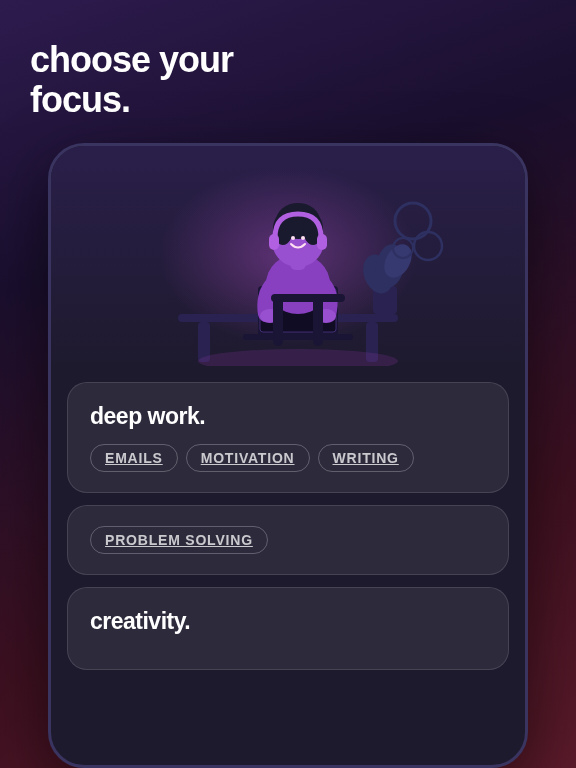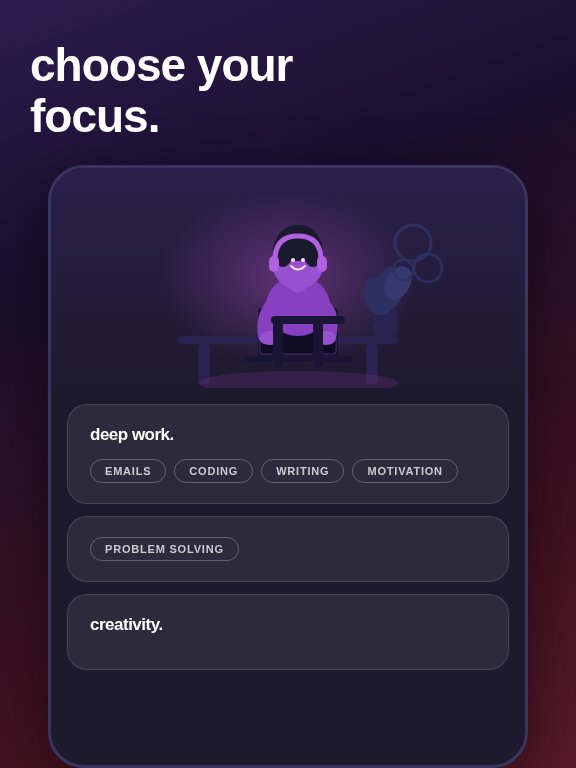--- a/index.html
+++ b/index.html
@@ -16,21 +16,21 @@
       padding: 40px 30px 0 30px;
     }
 
     .header {
       width: 100%;
       margin-bottom: 24px;
     }
 
     .header-title {
       color: #ffffff;
-      font-size: 46px;
+      font-size: 36px;
       font-weight: 900;
       line-height: 1.1;
       letter-spacing: -1px;
     }
 
     .device-frame {
       width: 480px;
       background: #1e1a2e;
       border-radius: 36px;
       border: 3px solid #3a3460;
@@ -84,43 +84,44 @@
 
     .category-card {
       background: rgba(255,255,255,0.07);
       border: 1.5px solid rgba(255,255,255,0.12);
       border-radius: 20px;
       padding: 20px 22px;
     }
 
     .category-title {
       color: #ffffff;
-      font-size: 17px;
+      font-size: 23px;
       font-weight: 900;
       margin-bottom: 14px;
       letter-spacing: -0.5px;
     }
 
     .tags {
       display: flex;
       flex-wrap: wrap;
       gap: 8px;
     }
 
     .tag {
       background: transparent;
       border: 1.5px solid rgba(255,255,255,0.25);
       border-radius: 20px;
       padding: 5px 14px;
       color: rgba(255,255,255,0.75);
-      font-size: 11px;
+      font-size: 14px;
       font-weight: 700;
       letter-spacing: 0.8px;
       text-transform: uppercase;
       cursor: pointer;
+      text-decoration: underline;
     }
   </style>
 </head>
 <body>
 
 <div class="header">
   <div class="header-title">choose your<br>focus.</div>
 </div>
 
 <div class="device-frame">
@@ -180,23 +181,22 @@
       <ellipse cx="180" cy="195" rx="100" ry="12" fill="rgba(150,60,180,0.2)"></ellipse>
     </svg>
   </div>
 
   <div class="scroll-area" id="categories-container">
 
   <div class="category-card">
         <div class="category-title">deep work.</div>
         <div class="tags">
           <div class="tag">EMAILS</div>
-          <div class="tag">CODING</div>
+          <div class="tag">MOTIVATION</div>
           <div class="tag">WRITING</div>
-          <div class="tag">MOTIVATION</div>
         </div>
       </div>
       <div class="category-card">
         <div class="tags">
           <div class="tag">PROBLEM SOLVING</div>
         </div>
       </div>
       <div class="category-card">
         <div class="category-title">creativity.</div>
       </div>

